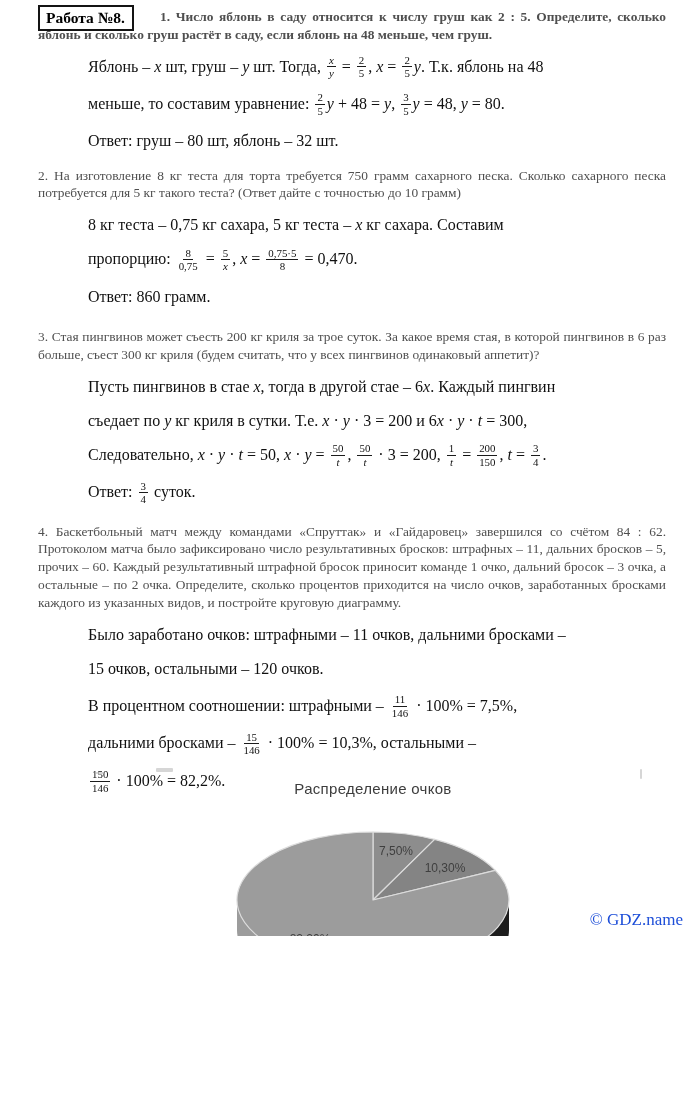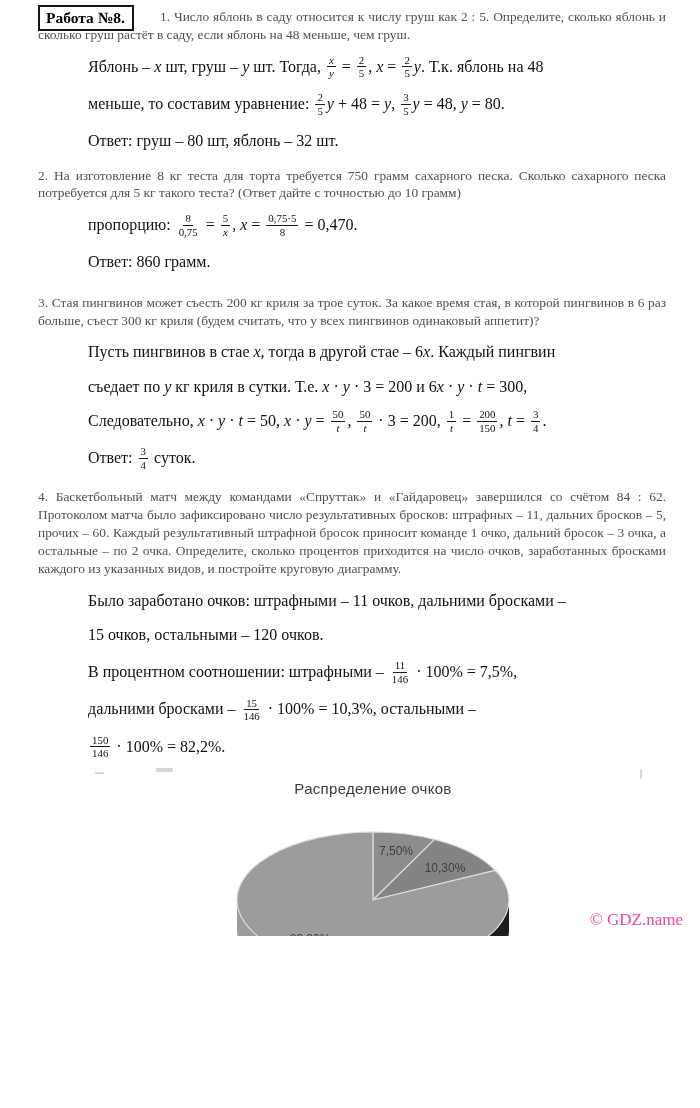--- a/index.html
+++ b/index.html
@@ -9,21 +9,21 @@
 
   
   section{position:relative;}
   .statement{margin:0;font-size:13.4px;line-height:1.33;color:#4f4f4f;text-align:justify;}
   .sec2{margin-top:11px;}
   .sec3{margin-top:20px;}
   .sec4{margin-top:16px;}
 
   .headerbox{position:absolute;left:0;top:-3px;border:2px solid #141414;background:#fff;
              padding:1px 7px 2px 6px;font-weight:bold;font-size:15.5px;color:#000;line-height:1.25;}
-  .indent-first{text-indent:122px;}
+  .indent-first{text-indent:122px;font-weight:bold;}
 
   
   .solution{margin:11px 26px 14px 50px;font-size:16px;color:#101010;}
   .sline{margin:11px 0;line-height:1.45;}
   .v{font-style:italic;font-family:"Liberation Serif","DejaVu Serif",serif;}
   .frac{display:inline-flex;flex-direction:column;align-items:center;vertical-align:middle;
         font-size:0.68em;line-height:1.15;margin:0 2px;transform:translateY(-1px);}
   .frac .num{border-bottom:1px solid #1b1b1b;padding:0 2px;}
   .frac .den{padding:0 2px;}
 
@@ -34,21 +34,21 @@
                font-size:15px;color:#3d3d3d;letter-spacing:.3px;}
   .chart svg{display:block;margin-top:10px;}
   .slab{font-family:"Liberation Sans","DejaVu Sans",sans-serif;font-size:12px;fill:#3f3f3f;}
   .wmtext{font-family:"Liberation Sans","DejaVu Sans",sans-serif;font-size:36px;
           fill:rgba(255,255,255,0.30);}
   .legend{display:flex;justify-content:center;gap:26px;margin-top:14px;
           font-family:"Liberation Sans","DejaVu Sans",sans-serif;font-size:11.5px;color:#5a5a5a;}
   .lg-item{display:flex;align-items:flex-start;gap:18px;}
   .lg-sq{width:6px;height:6px;display:inline-block;background:#6b6b6b;}
 
-  .copyright{position:absolute;right:17px;bottom:6px;font-size:17px;color:#ec4899;
+  .copyright{position:absolute;right:17px;bottom:6px;font-size:17px;color:#1d4ed8;
              font-family:"Liberation Serif","DejaVu Serif",serif;}
 
   .art{position:absolute;background:#b5b5b5;opacity:.55;border-radius:1px;}
 </style>
 </head>
 <body>
 
 <div class="page">
   <div class="content">
 
@@ -73,20 +73,21 @@
               <span class="num">3</span>
               <span class="den">5</span>
             </span><i class="v">y</i> = 48, <i class="v">y</i> = 80.</div>
         <div class="sline">Ответ: груш – 80 шт, яблонь – 32 шт.</div>
       </div>
     </section>
 
     <section class="sec2">
       <p class="statement">2. На изготовление 8 кг теста для торта требуется 750 грамм сахарного песка. Сколько сахарного песка потребуется для 5 кг такого теста? (Ответ дайте с точностью до 10 грамм)</p>
       <div class="solution">
+        <div class="sline">8 кг теста – 0,75 кг сахара, 5 кг теста – <i class="v">x</i> кг сахара. Составим</div>
         <div class="sline">пропорцию: <span class="frac">
               <span class="num">8</span>
               <span class="den">0,75</span>
             </span> = <span class="frac">
               <span class="num">5</span>
               <span class="den"><i class="v">x</i></span>
             </span>, <i class="v">x</i> = <span class="frac">
               <span class="num">0,75·5</span>
               <span class="den">8</span>
             </span> = 0,470.</div>

